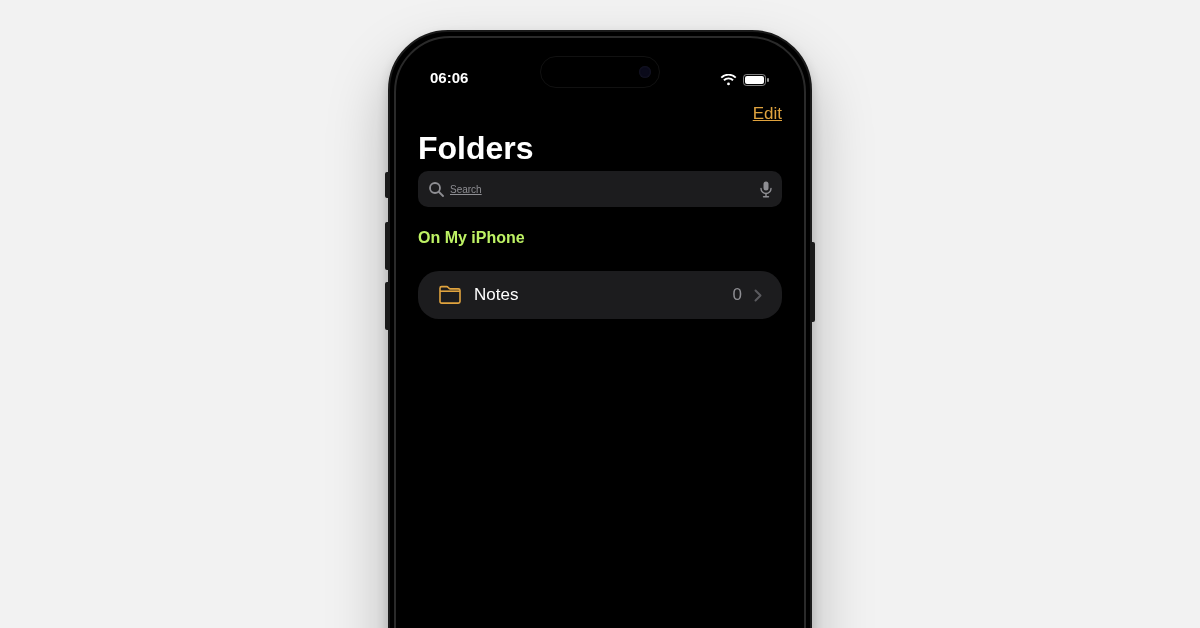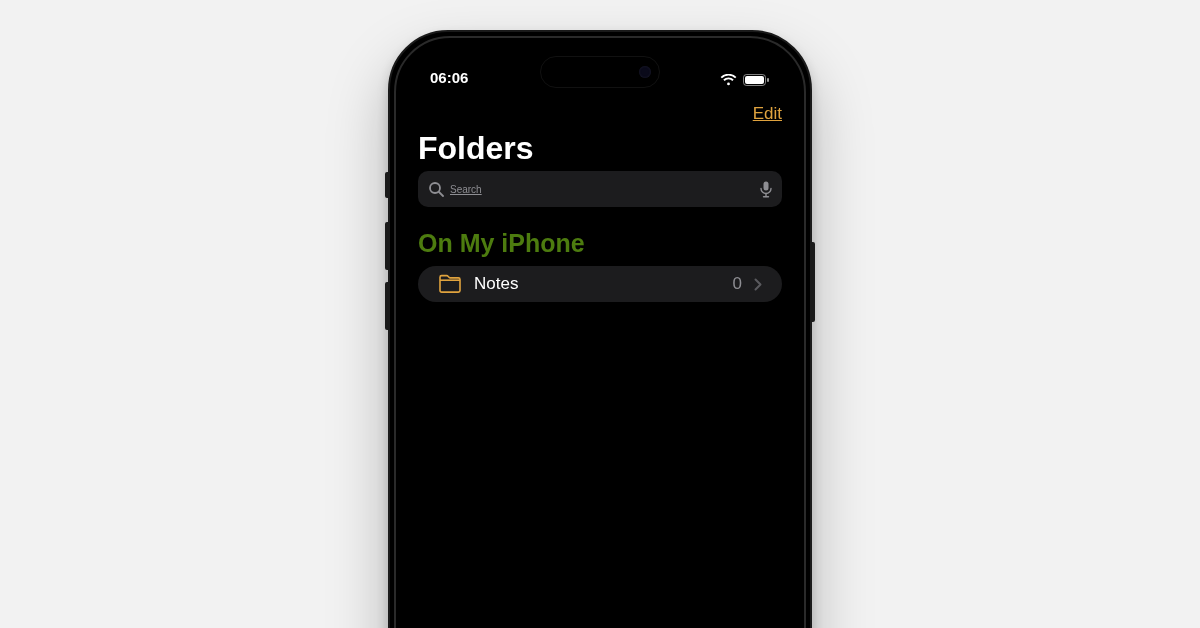--- a/index.html
+++ b/index.html
@@ -134,31 +134,31 @@
     padding: 0 10px;
     color: #8e8e93;
     gap: 6px;
   }
   .searchbar .placeholder {
     flex: 1;
     font-size: 10px;
     text-decoration: underline;
   }
   .sectionhead {
-    font-size: 25px;
+    font-size: 16px;
     font-weight: 700;
-    margin: 22px 0 8px 0;
-    color: #4d7c0f;
+    margin: 22px 0 24px 0;
+    color: #bef264;
   }
   .row {
     display: flex;
     align-items: center;
     background: #1c1c1e;
     border-radius: 21px;
-    height: 36px;
+    height: 48px;
     padding: 0 20px;
     gap: 12px;
   }
   .row .label {
     flex: 1;
     font-size: 17px;
     color: #fff;
   }
   .row .count {
     color: #8e8e93;

